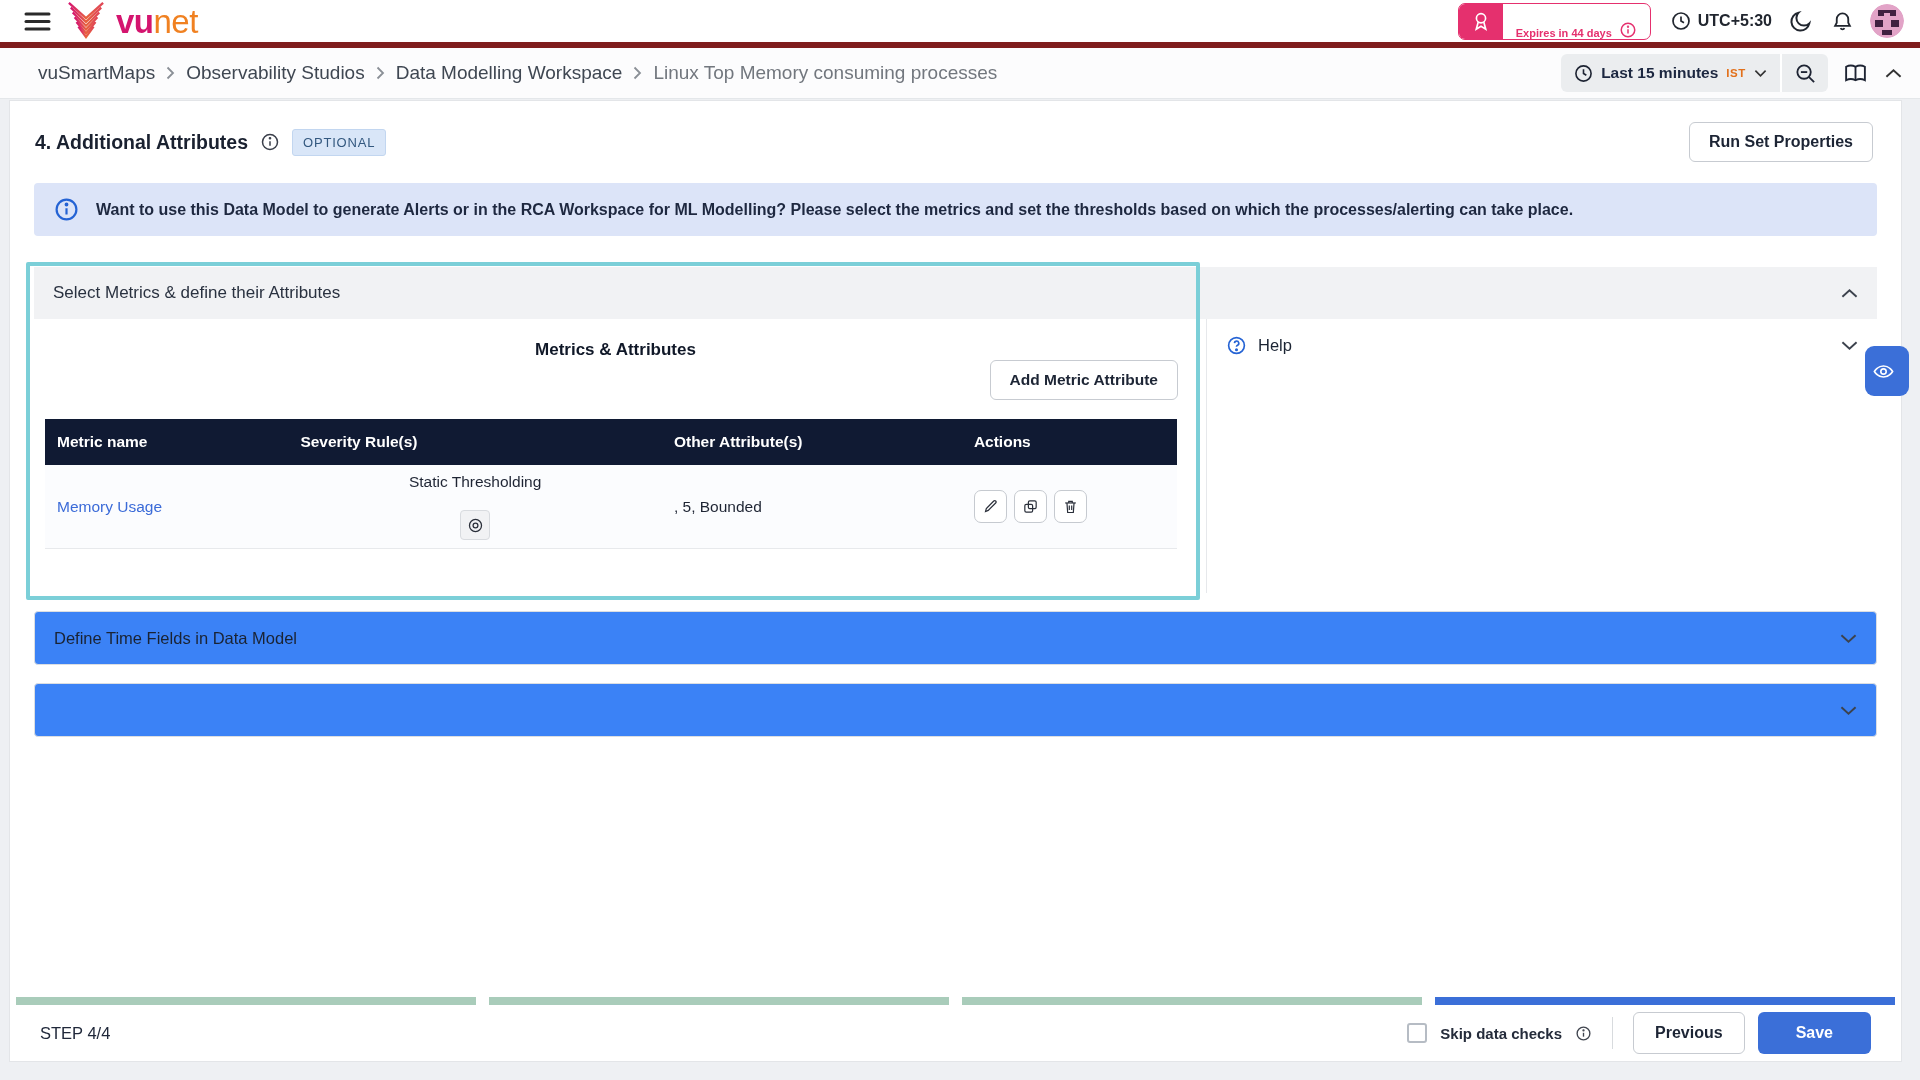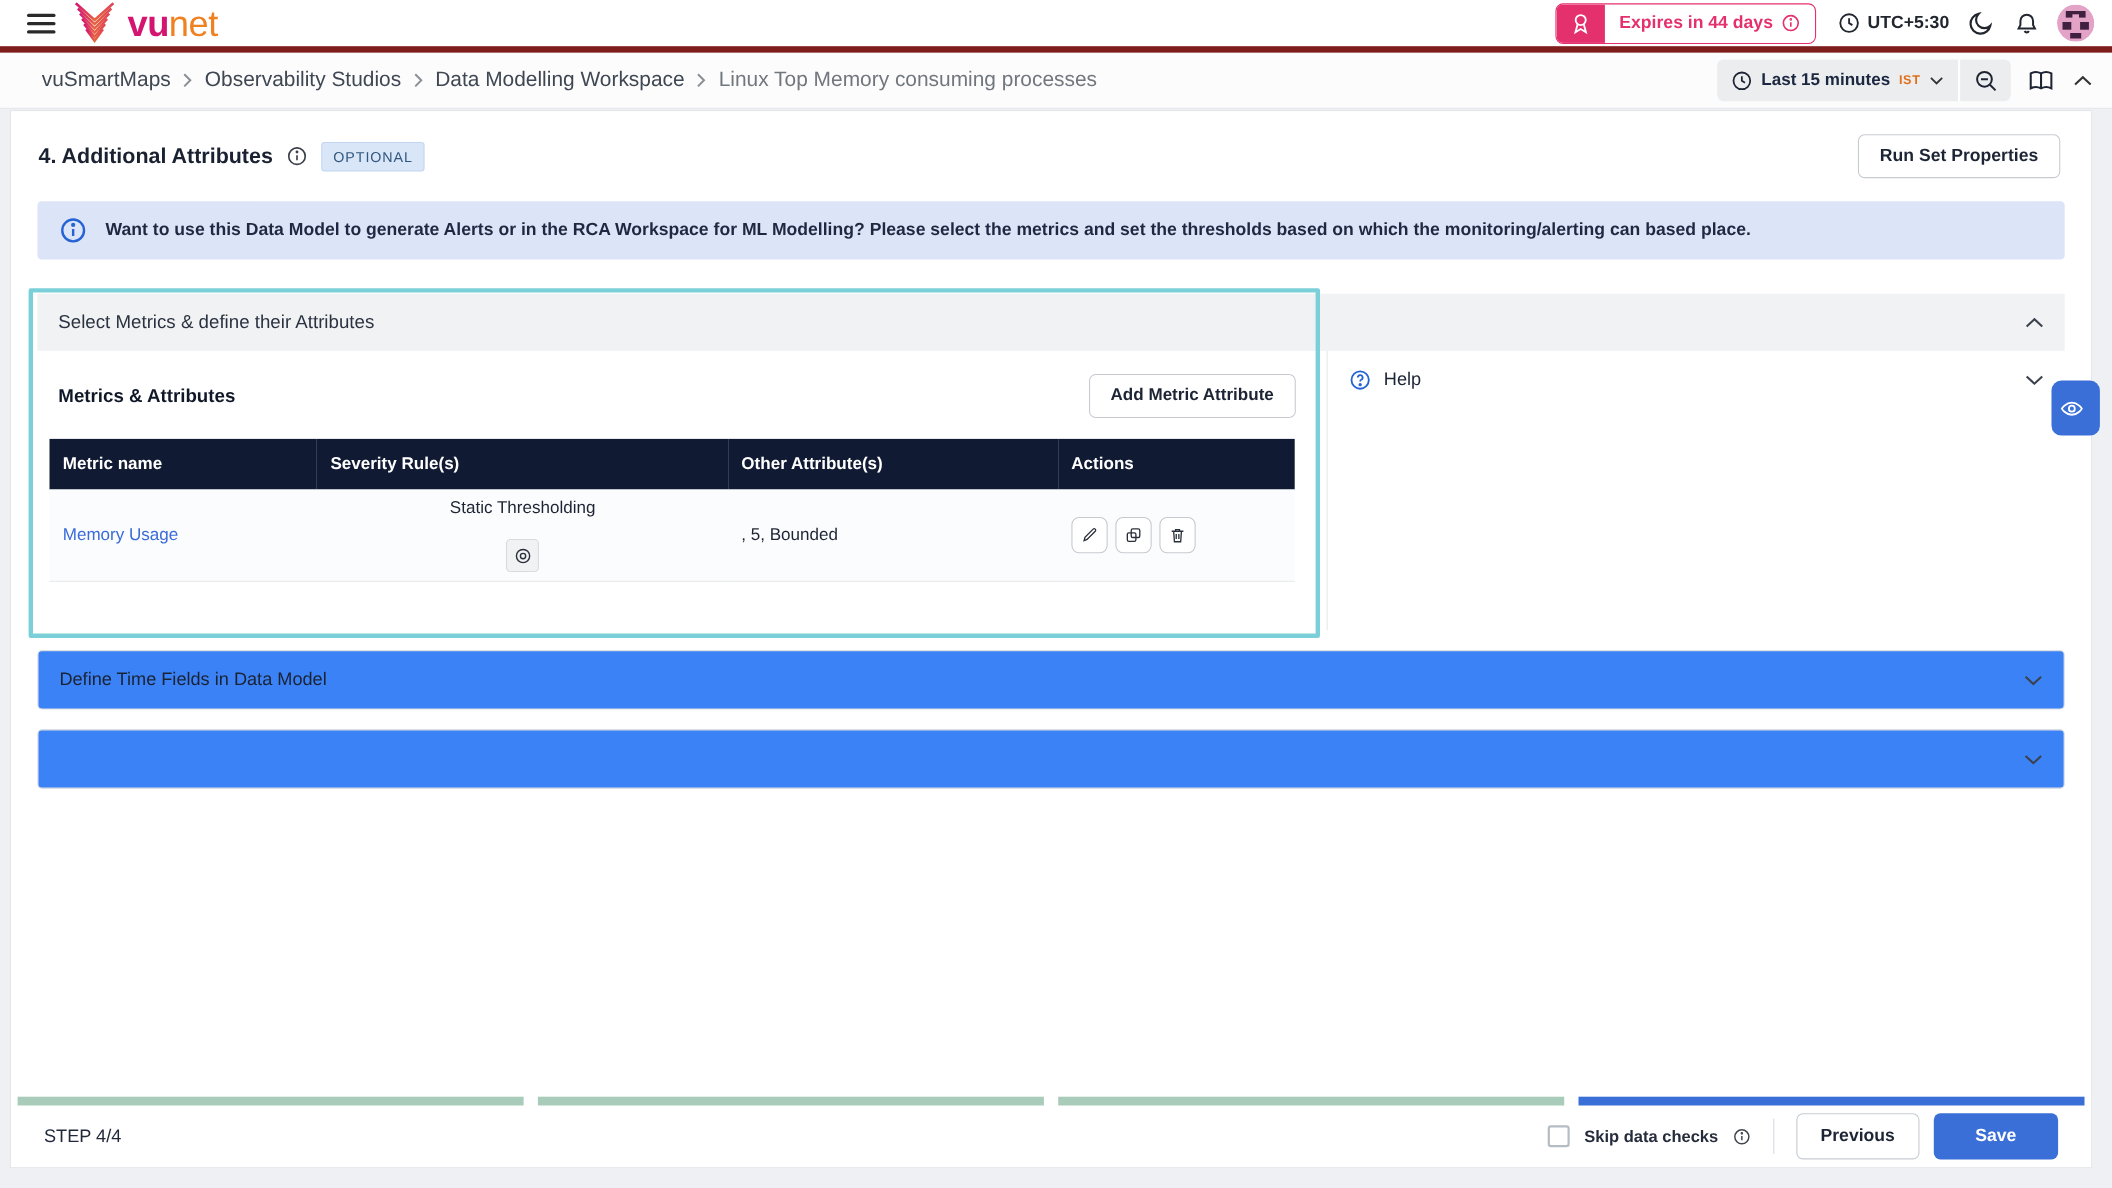--- a/index.html
+++ b/index.html
@@ -10,21 +10,21 @@
   
   .topbar { height:48px; background:#fff; border-bottom:6px solid #7f1d1d; display:flex; align-items:center; padding:0 16px 0 22px; gap:14px; }
   .hamburger { width:30px; height:30px; display:flex; align-items:center; justify-content:center; cursor:pointer; }
   .brand { display:flex; align-items:center; gap:10px; }
   .brand-text { font-size:33px; letter-spacing:-0.5px; line-height:1; }
   .brand-text .vu { color:#d4156f; font-weight:800; }
   .brand-text .net { color:#f08121; font-weight:500; }
   .top-spacer { flex:1; }
   .license { display:flex; align-items:stretch; height:37px; border:1.5px solid #e5306e; border-radius:7px; overflow:hidden; background:#fff; }
   .license-icon { width:44px; background:#e5306e; display:flex; align-items:center; justify-content:center; }
-  .license-text { display:flex; align-items:center; gap:7px; padding:0 13px; color:#e5306e; font-size:16px; font-weight:600; }
+  .license-text { display:flex; align-items:flex-end; gap:7px; padding:0 13px; color:#e5306e; font-size:11px; font-weight:600; }
   .utc { display:flex; align-items:center; gap:7px; font-size:16px; font-weight:700; color:#21262f; margin-left:6px; }
   .icon-btn { background:none; border:none; display:flex; align-items:center; justify-content:center; cursor:pointer; padding:2px; }
   .avatar { width:34px; height:34px; border-radius:50%; overflow:hidden; cursor:pointer; }
 
   
   .crumbbar { height:51px; background:#fcfcfd; border-bottom:1px solid #e4e7ea; display:flex; align-items:center; padding:0 16px 0 38px; }
   .crumbs { display:flex; align-items:center; gap:11px; font-size:19px; }
   .crumb { color:#3f4752; cursor:pointer; }
   .crumb.current { color:#72777e; cursor:default; }
   .crumb-sep { color:#8a8f96; }
@@ -52,21 +52,21 @@
   .banner { margin:21px 24px 0 24px; background:#dce4f8; border-radius:4px; padding:14px 20px; display:flex; align-items:center; gap:17px; }
   .banner-text { font-size:16px; font-weight:700; color:#1e2840; }
 
   
   .metrics-section { margin:31px 24px 0 24px; position:relative; }
   .sec-header { background:#f1f2f4; height:52px; display:flex; align-items:center; padding:0 19px; cursor:pointer; }
   .sec-title { font-size:17px; color:#2a3240; }
   .sec-caret { margin-left:auto; color:#3c424d; }
   .sec-body { display:flex; }
   .sec-left { width:1172px; flex:none; padding:13px 0 44px 11px; }
-  .metrics-head { display:flex; align-items:center; padding:8px 28px 15px 8px; }
+  .metrics-head { display:flex; align-items:center; padding:8px 28px 15px 8px;flex-direction:column; }
   .metrics-subtitle { font-size:17px; font-weight:700; color:#101828; }
   .metrics-head .btn-outline { margin-left:auto; font-size:15.5px; }
   table.metrics { width:1132px; border-collapse:collapse; margin-top:4px; }
   table.metrics th { background:#101a33; color:#fff; text-align:left; font-size:15.5px; font-weight:700; padding:14px 12px; }
   table.metrics th:nth-child(1){ width:21.5%; } table.metrics th:nth-child(2){ width:33%; }
   table.metrics th:nth-child(3){ width:26.5%; } table.metrics th:nth-child(4){ width:19%; }
   table.metrics td { background:#fbfcfe; border-bottom:1px solid #e7e9ec; padding:8px 12px; font-size:15.5px; color:#1e2433; }
   .metric-link { color:#3b6bd8; cursor:pointer; text-decoration:none; }
   .sev-cell { display:flex; align-items:center; gap:19px;flex-direction:column; }
   .eye-chip { width:30px; height:30px; background:#f1f2f4; border:1px solid #d8dbdf; border-radius:4px; display:flex; align-items:center; justify-content:center; cursor:pointer; color:#2a2f3a; }
@@ -287,21 +287,21 @@
   </button>
 
   <div class="banner">
     <span>
       <svg width="25" height="25" viewBox="0 0 24 24" fill="none" stroke="#2563d4" stroke-width="2.1">
           <circle cx="12" cy="12" r="9.5"></circle>
           <line x1="12" y1="10.8" x2="12" y2="16.8"></line>
           <circle cx="12" cy="7.2" r="0.8" fill="#2563d4"></circle>
         </svg>
     </span>
-    <span class="banner-text">Want to use this Data Model to generate Alerts or in the RCA Workspace for ML Modelling? Please select the metrics and set the thresholds based on which the monitoring/alerting can based place.</span>
+    <span class="banner-text">Want to use this Data Model to generate Alerts or in the RCA Workspace for ML Modelling? Please select the metrics and set the thresholds based on which the processes/alerting can take place.</span>
   </div>
 
   <div class="metrics-section">
     <div class="sec-header">
       <span class="sec-title">Select Metrics &amp; define their Attributes</span>
       <span class="sec-caret">
           <svg width="17" height="11" viewBox="0 0 18 11" fill="none" stroke="#3c424d" stroke-width="2">
             <polyline points="1.5,9 9,2 16.5,9"></polyline>
           </svg>
         </span>

